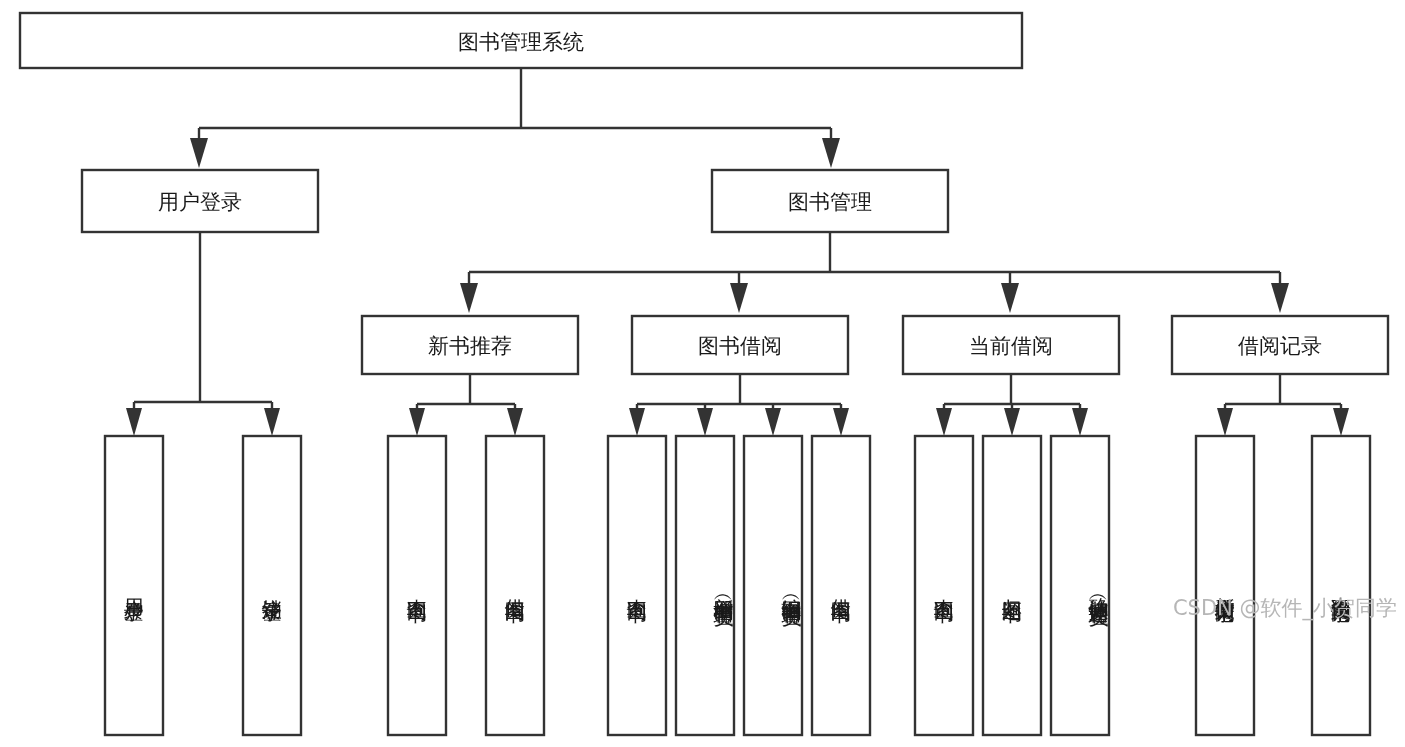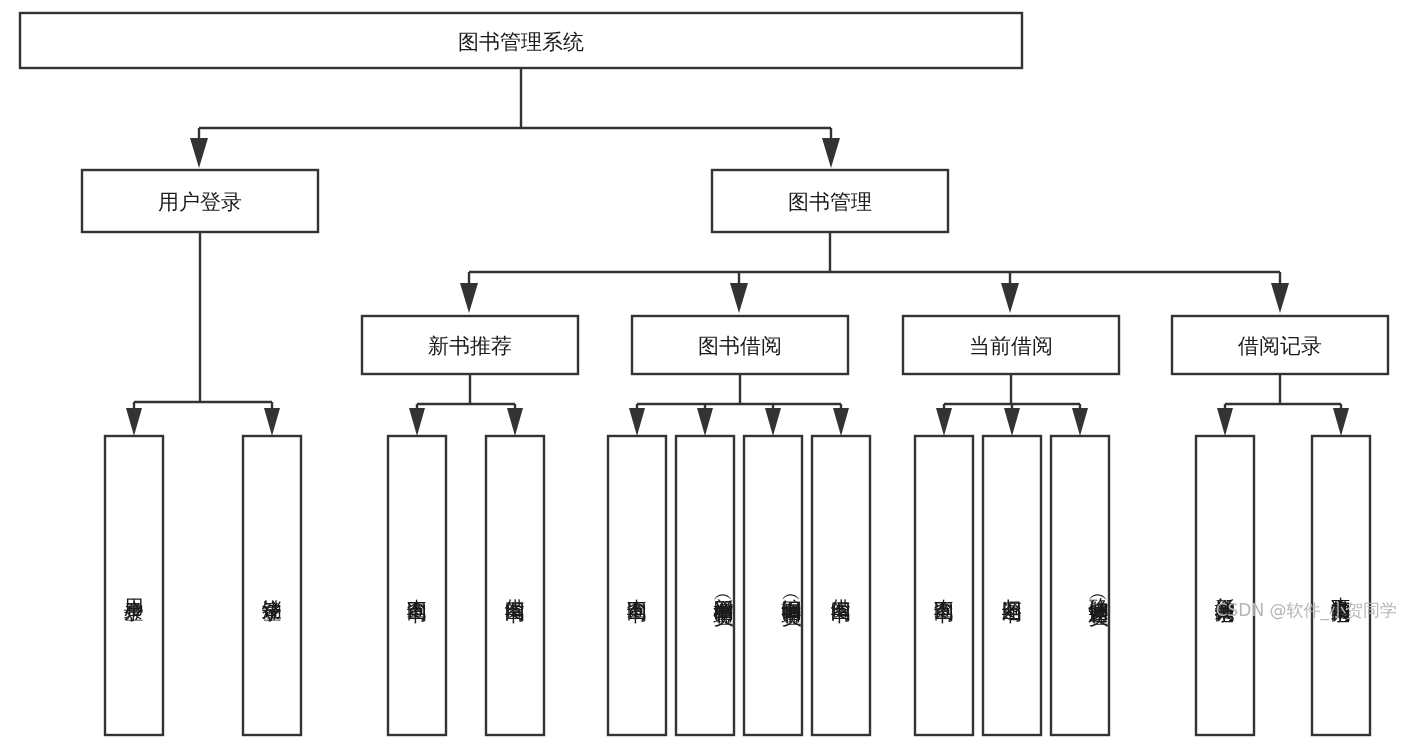--- a/index.html
+++ b/index.html
@@ -63,21 +63,21 @@
     pointer-events: none;
   }
   .node-label-v.centered {
     align-items: center;
   }
   #watermark {
     position: absolute;
     right: 8px;
     bottom: 6px;
     font-family: "DejaVu Sans", "Liberation Sans", sans-serif;
-    font-size: 17px;
+    font-size: 21px;
     color: #b6b6b6;
     white-space: nowrap;
     pointer-events: none;
   }
 </style>
 </head>
 <body>
 
 <div id="diagram-root">
 

